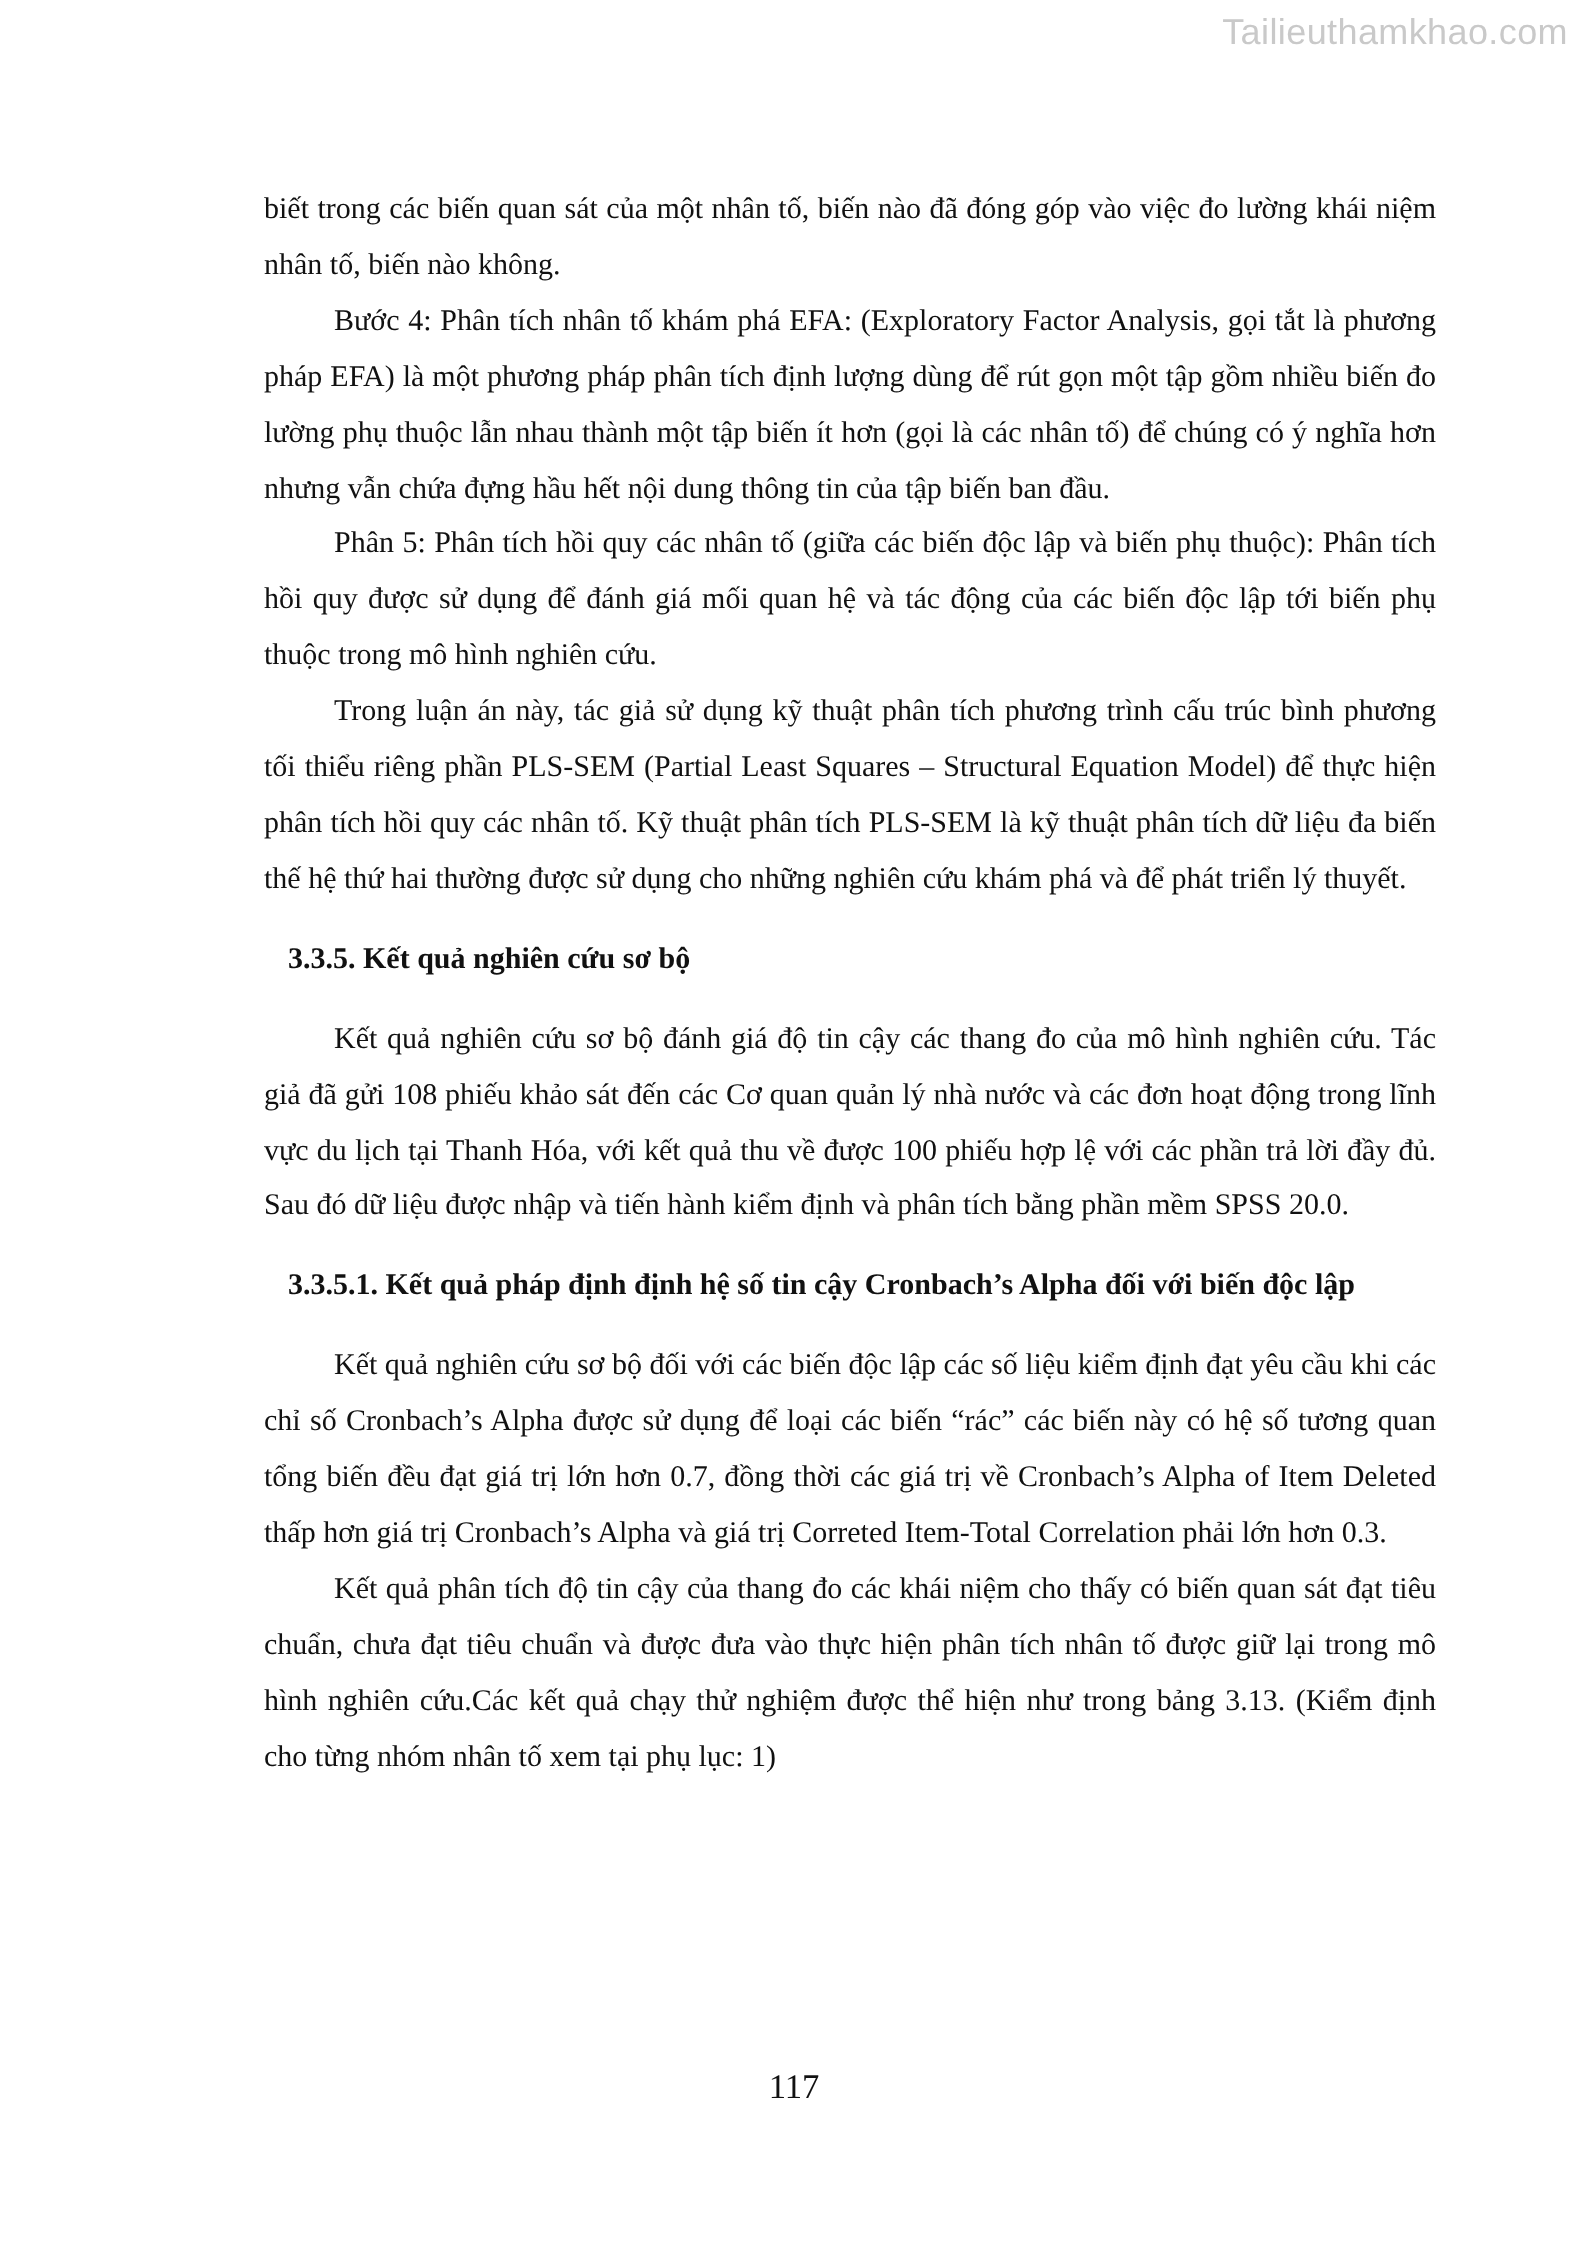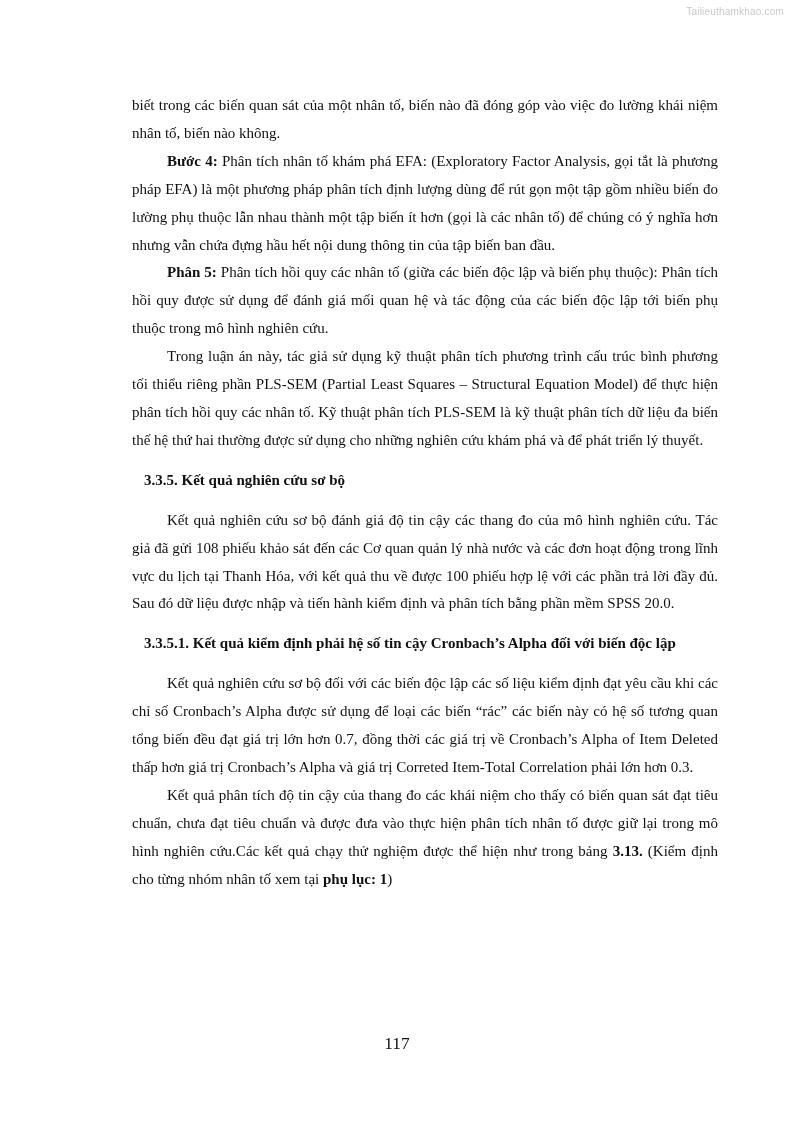--- a/index.html
+++ b/index.html
@@ -1,29 +1,29 @@
 <!DOCTYPE html>
 <html><head>
 <meta charset="utf-8">
 <style>
   html, body { margin: 0; padding: 0; background: #ffffff; }
   body { width: 794px; height: 1123px; position: relative; overflow: hidden; }
   .watermark {
     position: absolute; top: 6px; right: 10px;
-    font-family: "Liberation Sans", sans-serif; font-size: 10px;
+    font-family: "Liberation Sans", sans-serif; font-size: 18px;
     color: #c9c9c9; letter-spacing: 0.2px;
   }
   .page {
     position: absolute; left: 132px; top: 92px; width: 586px;
     font-family: "Liberation Serif", serif; font-size: 15px;
     color: #111111; line-height: 27.9px;
   }
   .p { text-align: justify; margin: 0; }
   .indent { text-indent: 35px; }
-  .b { font-weight: bold; margin-top: 20px; }
+  .b { font-weight: normal; margin-top: 20px; }
   .h { font-weight: bold; margin: 12px; text-align: justify; }
   .pagenum {
     position: absolute; top: 1034px; left: 0; width: 794px; text-align: center;
     font-family: "Liberation Serif", serif; font-size: 17.3px; color: #111;
   }
 </style>
 </head>
 <body>
 
 <div class="watermark">Tailieuthamkhao.com</div>
@@ -34,20 +34,20 @@
   <p class="p indent"><span class="b">Bước 4:</span><span> Phân tích nhân tố khám phá EFA: (Exploratory Factor Analysis, gọi tắt là phương pháp EFA) là một phương pháp phân tích định lượng dùng để rút gọn một tập gồm nhiều biến đo lường phụ thuộc lẫn nhau thành một tập biến ít hơn (gọi là các nhân tố) để chúng có ý nghĩa hơn nhưng vẫn chứa đựng hầu hết nội dung thông tin của tập biến ban đầu.</span></p>
 
   <p class="p indent"><span class="b">Phân 5:</span><span> Phân tích hồi quy các nhân tố (giữa các biến độc lập và biến phụ thuộc): Phân tích hồi quy được sử dụng để đánh giá mối quan hệ và tác động của các biến độc lập tới biến phụ thuộc trong mô hình nghiên cứu.</span></p>
 
   <p class="p indent">Trong luận án này, tác giả sử dụng kỹ thuật phân tích phương trình cấu trúc bình phương tối thiểu riêng phần PLS-SEM (Partial Least Squares – Structural Equation Model) để thực hiện phân tích hồi quy các nhân tố. Kỹ thuật phân tích PLS-SEM là kỹ thuật phân tích dữ liệu đa biến thế hệ thứ hai thường được sử dụng cho những nghiên cứu khám phá và để phát triển lý thuyết.</p>
 
   <p class="h">3.3.5. Kết quả nghiên cứu sơ bộ</p>
 
   <p class="p indent">Kết quả nghiên cứu sơ bộ đánh giá độ tin cậy các thang đo của mô hình nghiên cứu. Tác giả đã gửi 108 phiếu khảo sát đến các Cơ quan quản lý nhà nước và các đơn hoạt động trong lĩnh vực du lịch tại Thanh Hóa, với kết quả thu về được 100 phiếu hợp lệ với các phần trả lời đầy đủ. Sau đó dữ liệu được nhập và tiến hành kiểm định và phân tích bằng phần mềm SPSS 20.0.</p>
 
-  <p class="h">3.3.5.1. Kết quả kiểm định phải hệ số tin cậy Cronbach’s Alpha đối với biến độc lập</p>
+  <p class="h">3.3.5.1. Kết quả pháp định định hệ số tin cậy Cronbach’s Alpha đối với biến độc lập</p>
 
   <p class="p indent">Kết quả nghiên cứu sơ bộ đối với các biến độc lập các số liệu kiểm định đạt yêu cầu khi các chỉ số Cronbach’s Alpha được sử dụng để loại các biến “rác” các biến này có hệ số tương quan tổng biến đều đạt giá trị lớn hơn 0.7, đồng thời các giá trị về Cronbach’s Alpha of Item Deleted thấp hơn giá trị Cronbach’s Alpha và giá trị Correted Item-Total Correlation phải lớn hơn 0.3.</p>
 
   <p class="p indent"><span>Kết quả phân tích độ tin cậy của thang đo các khái niệm cho thấy có biến quan sát đạt tiêu chuẩn, chưa đạt tiêu chuẩn và được đưa vào thực hiện phân tích nhân tố được giữ lại trong mô hình nghiên cứu.Các kết quả chạy thử nghiệm được thể hiện như trong bảng </span><span class="b">3.13.</span><span> (Kiểm định cho từng nhóm nhân tố xem tại </span><span class="b">phụ lục: 1</span><span>)</span></p>
 </div>
 
 <div class="pagenum">117</div>
 
 </body></html>

